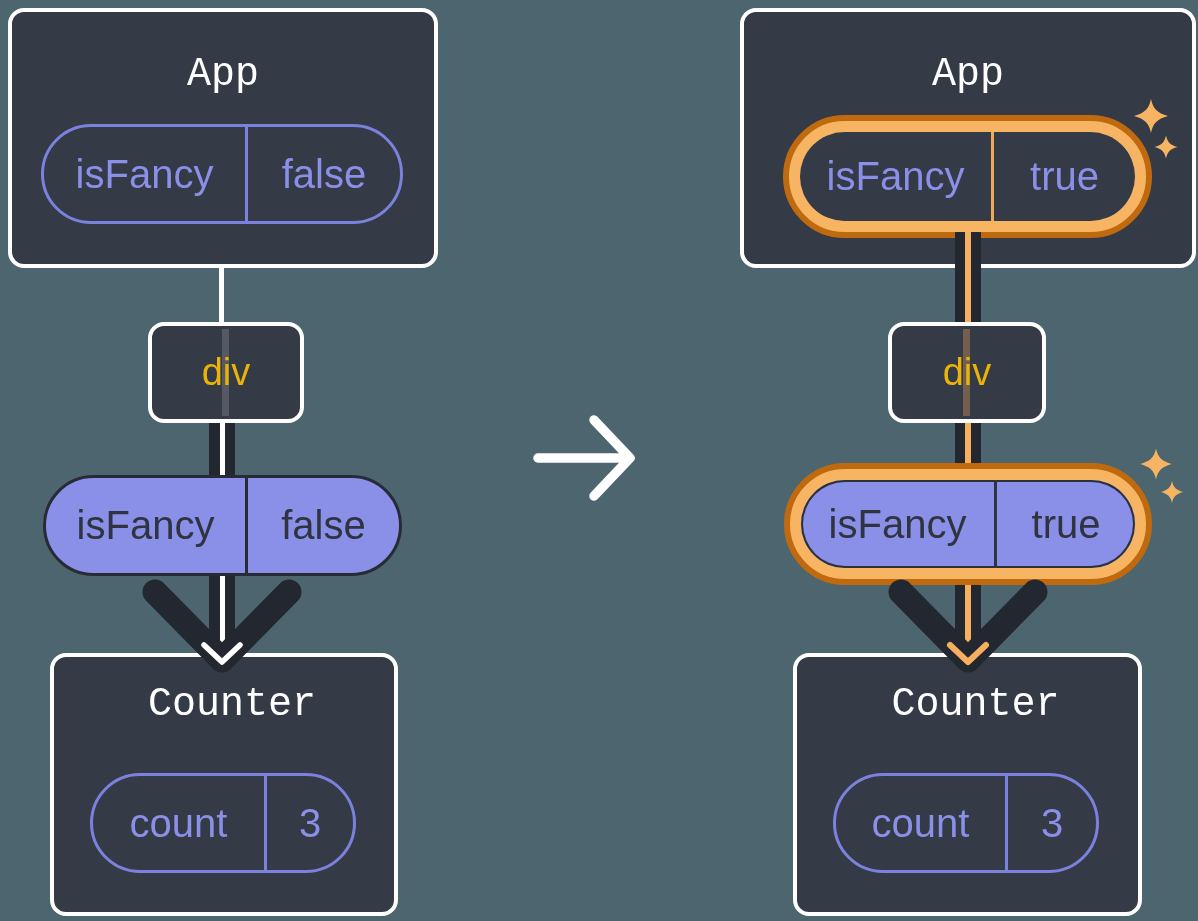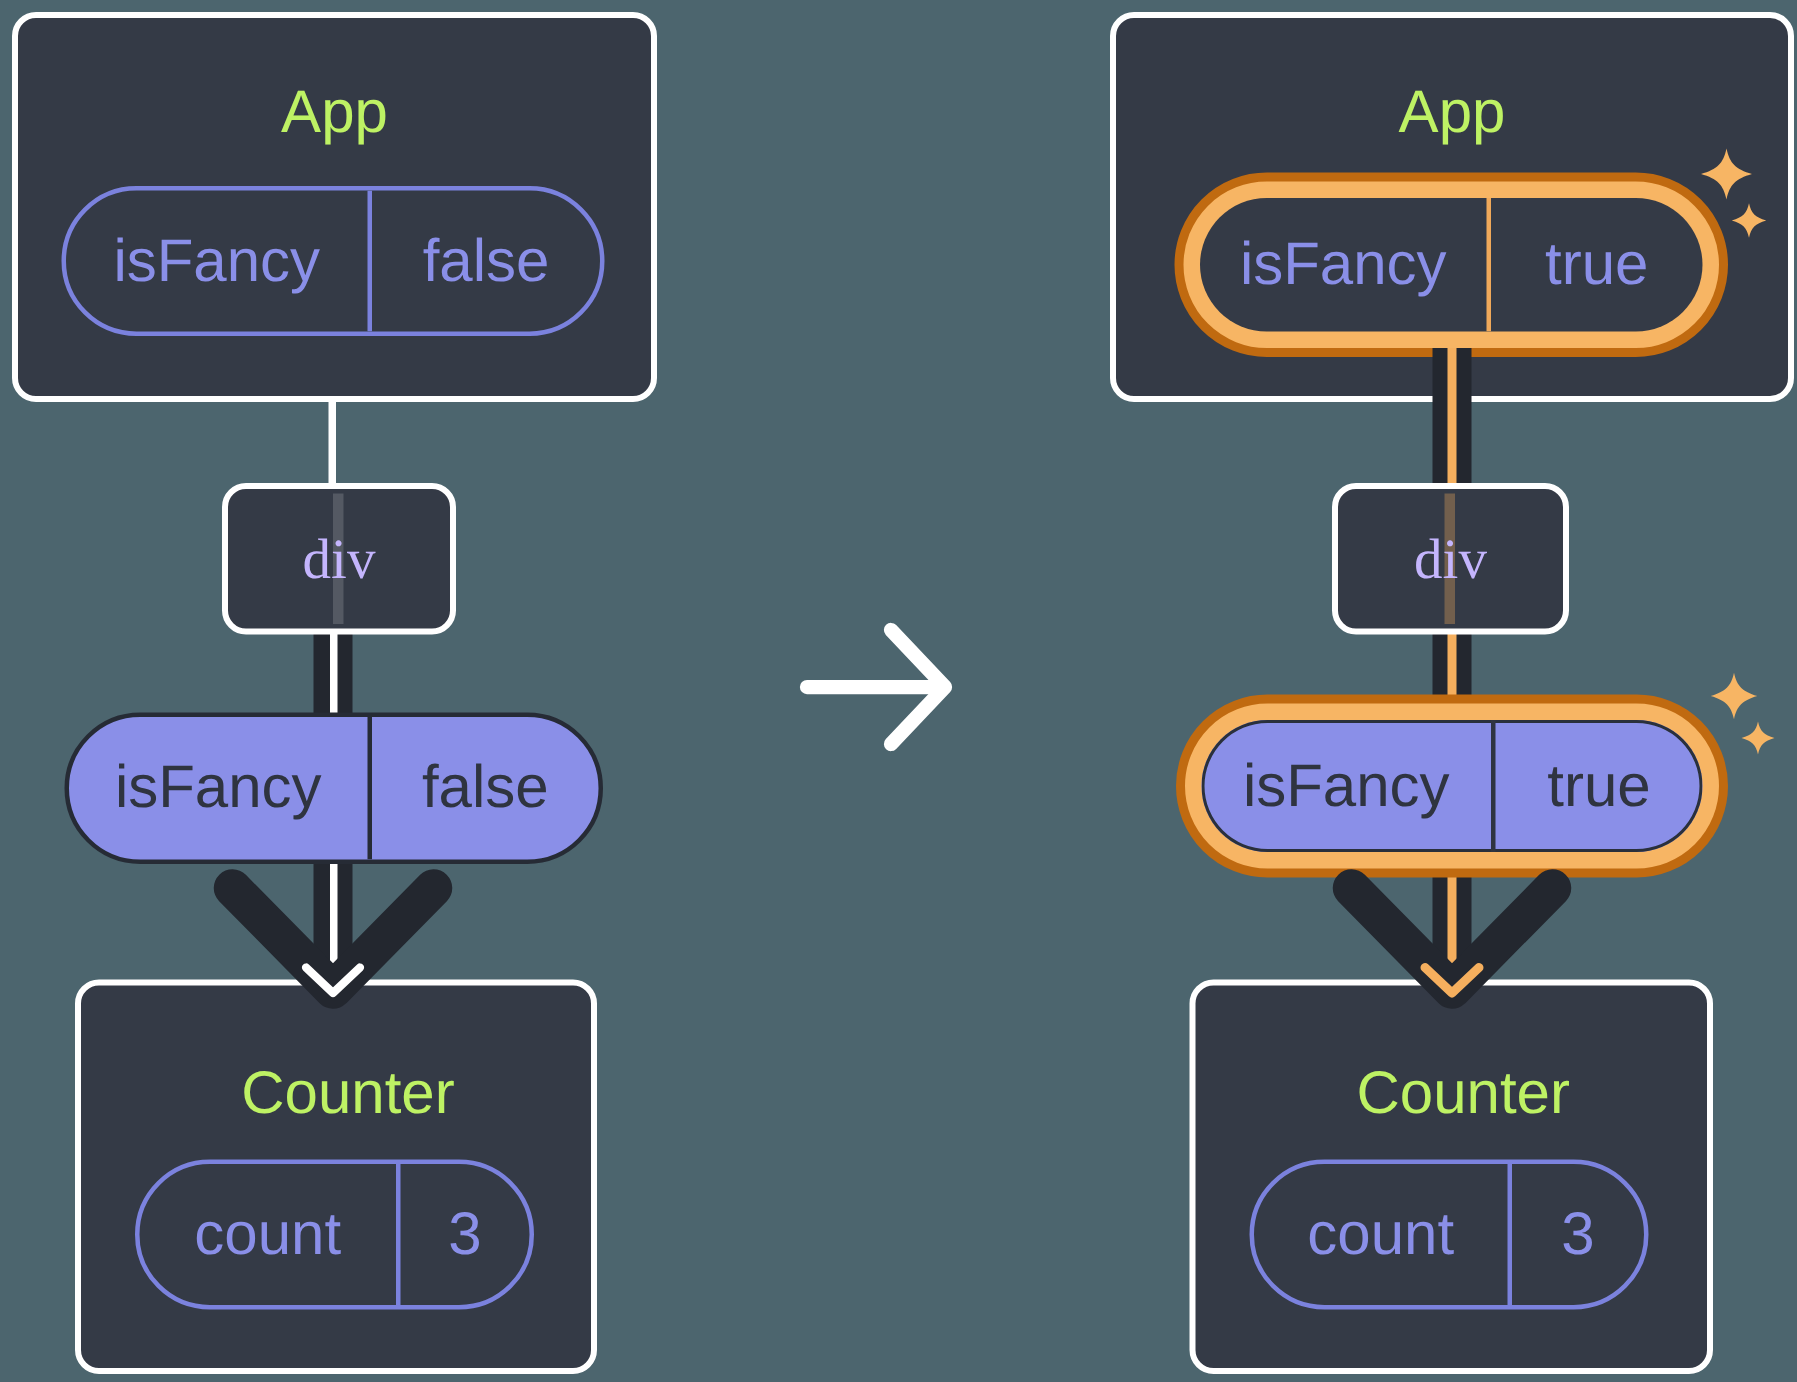--- a/index.html
+++ b/index.html
@@ -20,25 +20,25 @@
   #l-app{left:8px;top:8px;width:430px;height:260px;}
   #r-app{left:740px;top:8px;width:456px;height:260px;}
   #l-counter{left:50px;top:653px;width:348px;height:263px;}
   #r-counter{left:793px;top:653px;width:349px;height:263px;}
   .mini{z-index:4;display:flex;align-items:center;justify-content:center;}
   #l-div{left:148px;top:322px;width:156px;height:101px;}
   #r-div{left:888px;top:322px;width:158px;height:101px;}
 
   .card-title{
     position:absolute;left:0;right:0;text-align:center;
-    color:#bef264;font-size:40px;line-height:40px;font-weight:normal;
+    color:#ffffff;font-size:40px;line-height:40px;font-weight:normal;font-family:Liberation Mono, monospace;
   }
   #l-app .card-title,#r-app .card-title{top:43px;}
-  #l-counter .card-title,#r-counter .card-title{top:52px;margin-left:16px;}
-  .mini-label{color:#c4b5fd;font-size:38px;z-index:1;font-family:Liberation Serif, serif;}
+  #l-counter .card-title,#r-counter .card-title{top:28px;margin-left:16px;}
+  .mini-label{color:#eab308;font-size:38px;z-index:1;}
 
   
   .ghost-stripe{position:absolute;top:3px;bottom:3px;width:7px;left:50%;margin-left:-4px;}
   #l-div .ghost-stripe{background:rgba(255,255,255,0.16);}
   #r-div .ghost-stripe{background:rgba(245,175,94,0.32);}
 
   
   .pill{
     position:absolute;box-sizing:border-box;display:flex;
     border-radius:60px;font-size:40px;overflow:hidden;

